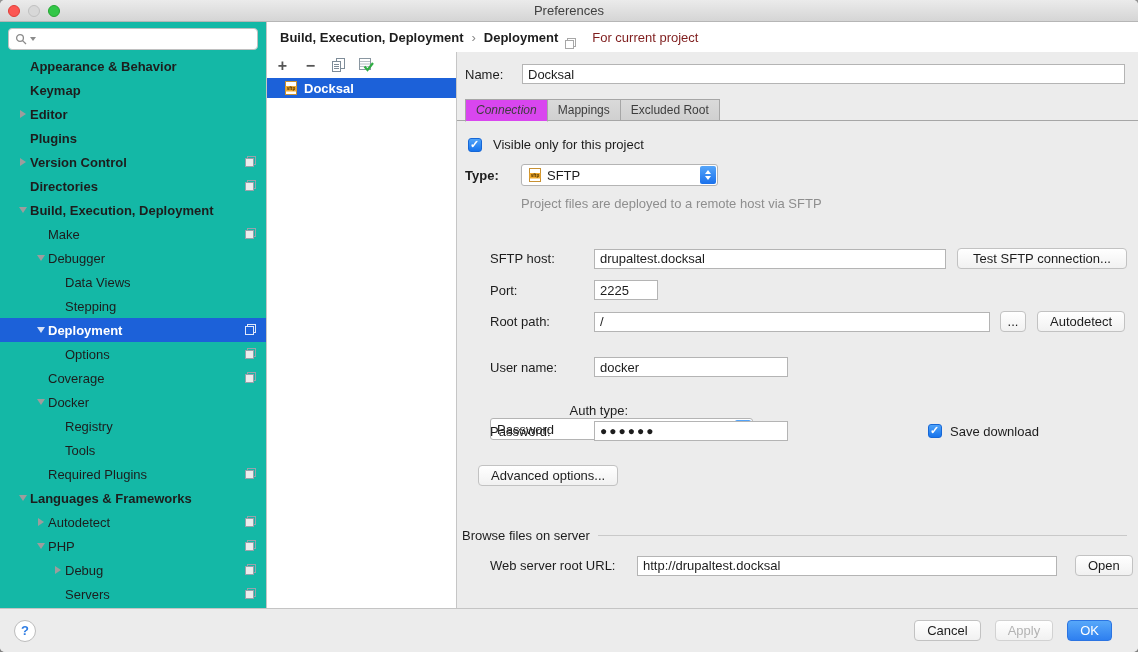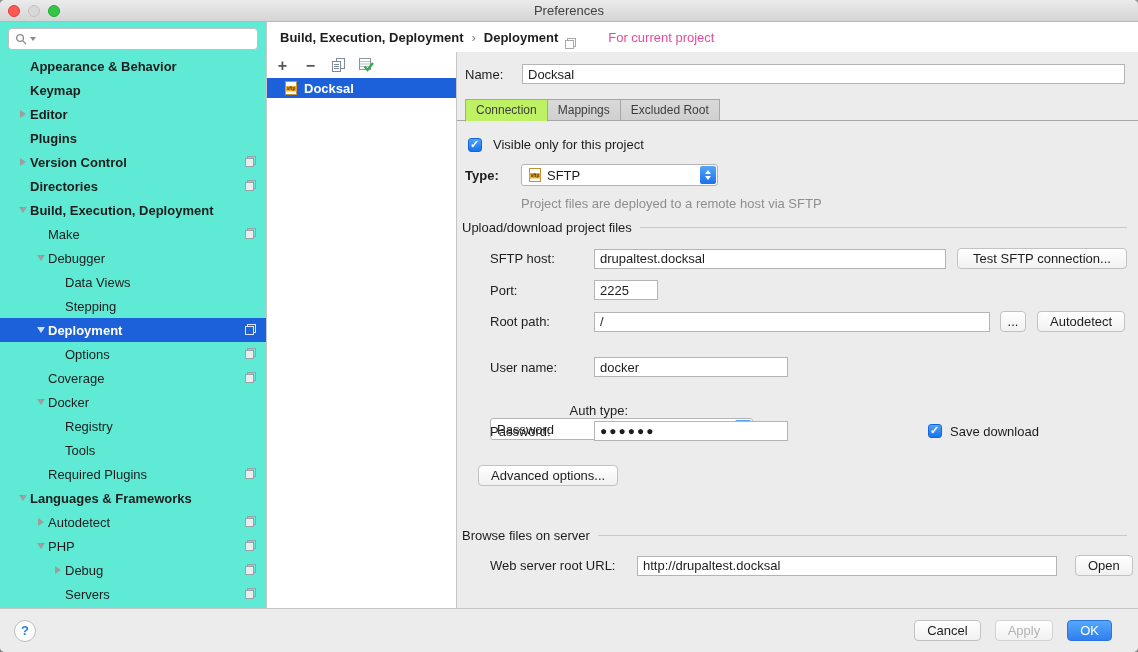--- a/index.html
+++ b/index.html
@@ -10,21 +10,21 @@
   
   .titlebar{position:absolute;left:0;top:0;right:0;height:22px;
             background:linear-gradient(#ebebeb,#d5d5d5);border-bottom:1px solid #b6b6b6;box-sizing:border-box;}
   .title{text-align:center;line-height:21px;color:#414141;font-size:13px;}
   .tl{position:absolute;top:5px;width:12px;height:12px;border-radius:50%;box-sizing:border-box;}
   .tl.red{left:8px;background:#fc5753;border:1px solid #df3e38;}
   .tl.gray{left:28px;background:#d8d8d8;border:1px solid #c0c0c0;}
   .tl.green{left:48px;background:#33c748;border:1px solid #24a532;}
 
   
-  .sidebar{position:absolute;left:0;top:22px;width:267px;height:586px;background:#5eead4;
+  .sidebar{position:absolute;left:0;top:22px;width:267px;height:586px;background:#14b8a6;
            border-right:1px solid #c6c6c6;box-sizing:border-box;}
   .search{position:absolute;left:8px;top:6px;width:250px;height:22px;background:#fff;
           border:1px solid #c0c0c0;border-radius:4px;box-sizing:border-box;
           display:flex;align-items:center;padding:0 6px;gap:3px;}
   .search input{border:none;outline:none;flex:1;font:13px "Liberation Sans",sans-serif;background:transparent;}
   .caret-down{width:0;height:0;border-left:3px solid transparent;border-right:3px solid transparent;border-top:4px solid #8b8b8b;}
 
   .tree{position:absolute;left:0;top:32px;right:0;}
   .trow{position:relative;height:24px;display:flex;align-items:center;cursor:default;}
   .trow .arrow-slot{width:14px;display:flex;justify-content:center;flex:0 0 14px;}
@@ -39,21 +39,21 @@
   .pp::before{content:"";position:absolute;right:0;top:0;width:7px;height:7px;border:1px solid var(--ppfg);}
   .pp::after{content:"";position:absolute;left:0;bottom:0;width:7px;height:7px;border:1px solid var(--ppfg);background:var(--ppbg);}
   .selected .pp{--ppfg:#dfe8fa;--ppbg:#1c61d9;}
   .pp.inline{position:static;flex:0 0 11px;}
 
   
   .crumbbar{position:absolute;left:267px;top:22px;right:0;height:30px;background:#fff;
             display:flex;align-items:center;padding-left:13px;box-sizing:border-box;}
   .crumb{font-weight:bold;}
   .crumb-sep{color:#8a8a8a;margin:0 8px;font-weight:normal;}
-  .scope{display:flex;align-items:center;gap:22px;color:#ec4899;margin-left:17px;}
+  .scope{display:flex;align-items:center;gap:6px;color:#7f1d1d;margin-left:17px;}
   .scope .pp{--ppbg:#fff;--ppfg:#a7a7a7;}
 
   
   .listpanel{position:absolute;left:267px;top:52px;width:190px;bottom:44px;background:#fff;
              border-right:1px solid #c6c6c6;box-sizing:border-box;}
   .listtoolbar{height:26px;display:flex;align-items:center;gap:13px;padding-left:8px;}
   .tbtn{width:15px;height:15px;display:flex;align-items:center;justify-content:center;
         font-size:16px;color:#555;line-height:15px;font-weight:bold;}
   .server-row{height:20px;background:#1c61d9;color:#fff;font-weight:bold;
               display:flex;align-items:center;gap:6px;padding-left:17px;}
@@ -63,21 +63,21 @@
   .frow{position:absolute;display:flex;align-items:center;}
   .flabel{color:#1d1d1d;}
   .tf{border:1px solid #b4b4b4;height:20px;box-sizing:border-box;padding:0 5px;background:#fff;
       font:13px "Liberation Sans",sans-serif;color:#1d1d1d;border-radius:0;}
   .pwd{font-size:12px;letter-spacing:2px;}
 
   .tabs{position:absolute;left:8px;top:47px;display:flex;z-index:2;}
   .tab{height:22px;line-height:21px;padding:0 10px;font-size:12px;color:#3d3d3d;
        background:linear-gradient(#dadada,#d0d0d0);border:1px solid #a6a6a6;border-left:none;box-sizing:border-box;}
   .tab:first-child{border-left:1px solid #a6a6a6;}
-  .tab.active{background:#bef264;border-bottom:1px solid #ececec;height:23px;}
+  .tab.active{background:#d946ef;border-bottom:1px solid #ececec;height:23px;font-style:italic;}
   .tabline{position:absolute;left:0;right:0;top:68px;height:1px;background:#a6a6a6;z-index:1;}
 
   .cb{width:14px;height:14px;border-radius:3px;background:linear-gradient(#4fa3f9,#1673ec);
       border:1px solid #1667d6;box-sizing:border-box;position:relative;flex:0 0 14px;}
   .cb::after{content:"✓";position:absolute;left:1px;top:-1px;color:#fff;font-size:11px;font-weight:bold;}
 
   .dd{position:relative;border:1px solid #b4b4b4;height:22px;background:#fff;display:flex;align-items:center;
       padding-left:6px;box-sizing:border-box;border-radius:3px;gap:5px;}
   .stepper{position:absolute;right:1px;top:1px;bottom:1px;width:16px;border-radius:2px;
            background:linear-gradient(#55a5f9,#1a71ec);display:flex;flex-direction:column;
@@ -319,24 +319,20 @@
         <span>SFTP</span>
         <span class="stepper">
             <span class="st-up"></span>
             <span class="st-dn"></span>
           </span>
       </span>
     </div>
 
     <div class="helptext" style="left:64px;top:144px;">Project files are deployed to a remote host via SFTP</div>
 
-    <div class="section" style="top:168px;">
-      <span>Upload/download project files</span>
-      <span class="line"></span>
-    </div>
 
     <div class="frow" style="left:33px;top:196px;right:11px;">
       <span class="flabel" style="width:104px;">SFTP host:</span>
       <input class="tf" style="width: 352px;" value="drupaltest.docksal">
       <button class="btn" style="margin-left:11px;flex:1;">Test SFTP connection...</button>
     </div>
 
     <div class="frow" style="left:33px;top:228px;">
       <span class="flabel" style="width:104px;">Port:</span>
       <input class="tf" style="width: 64px;" value="2225">

